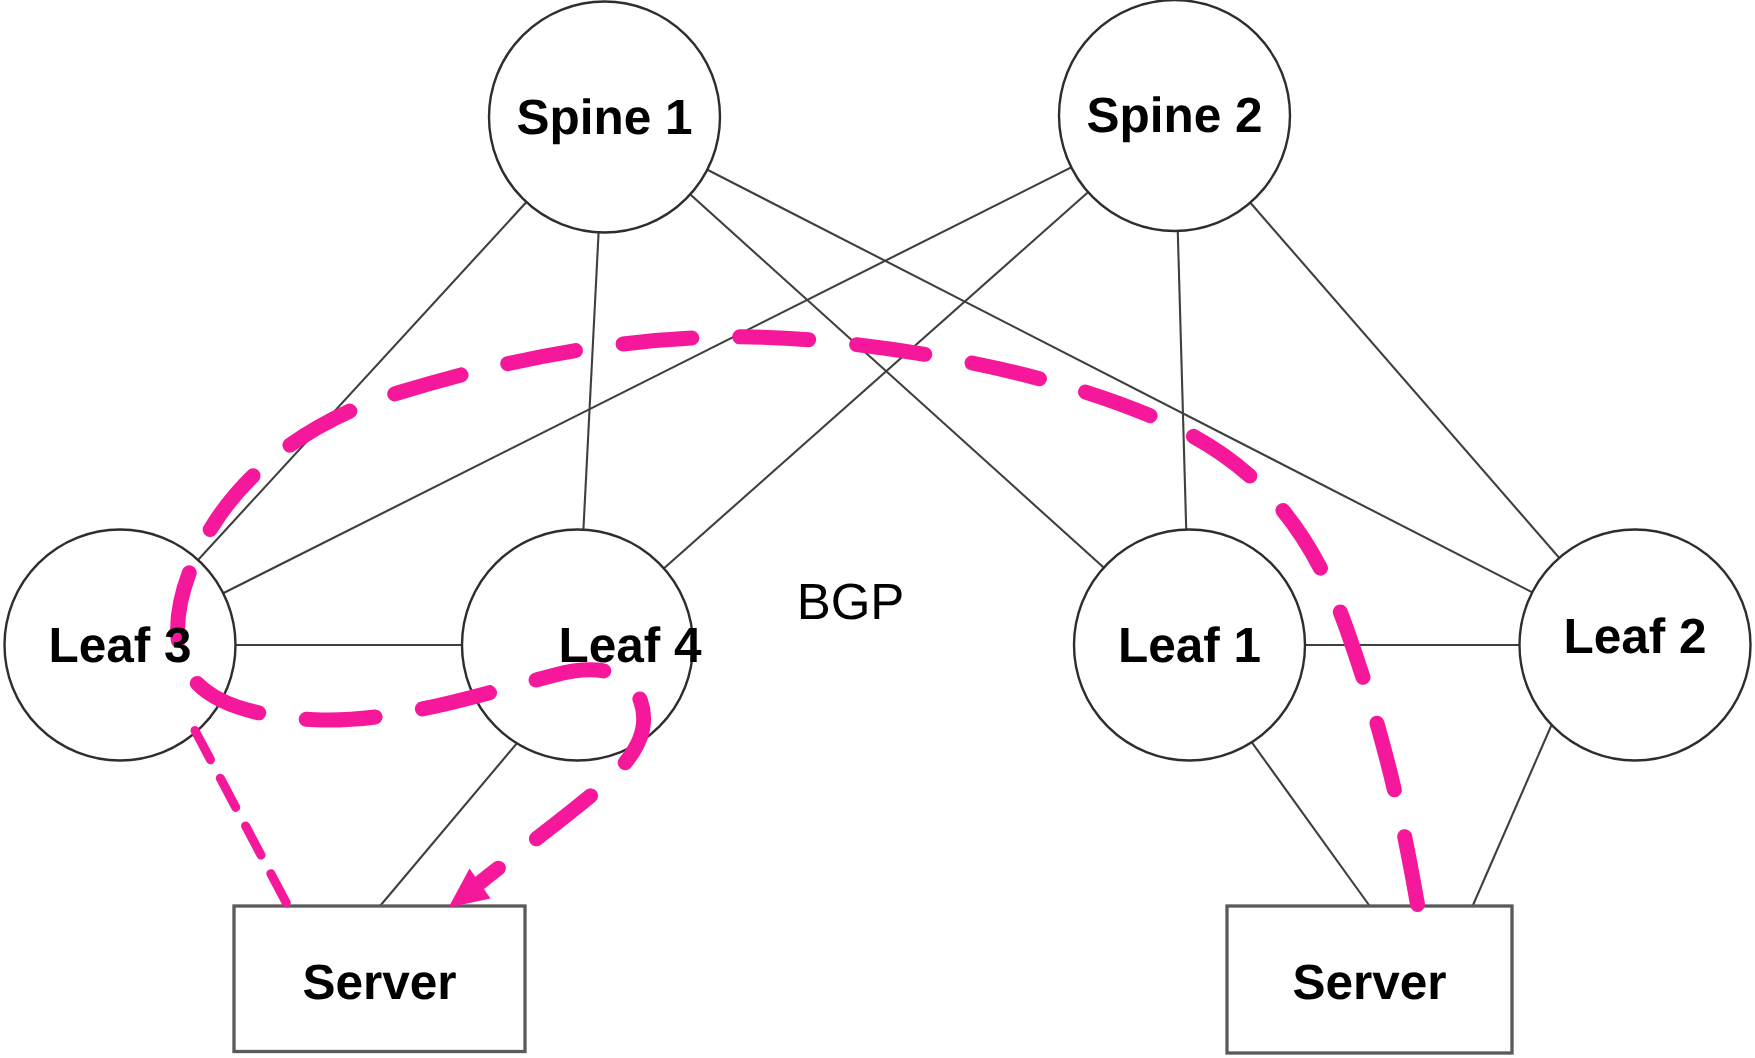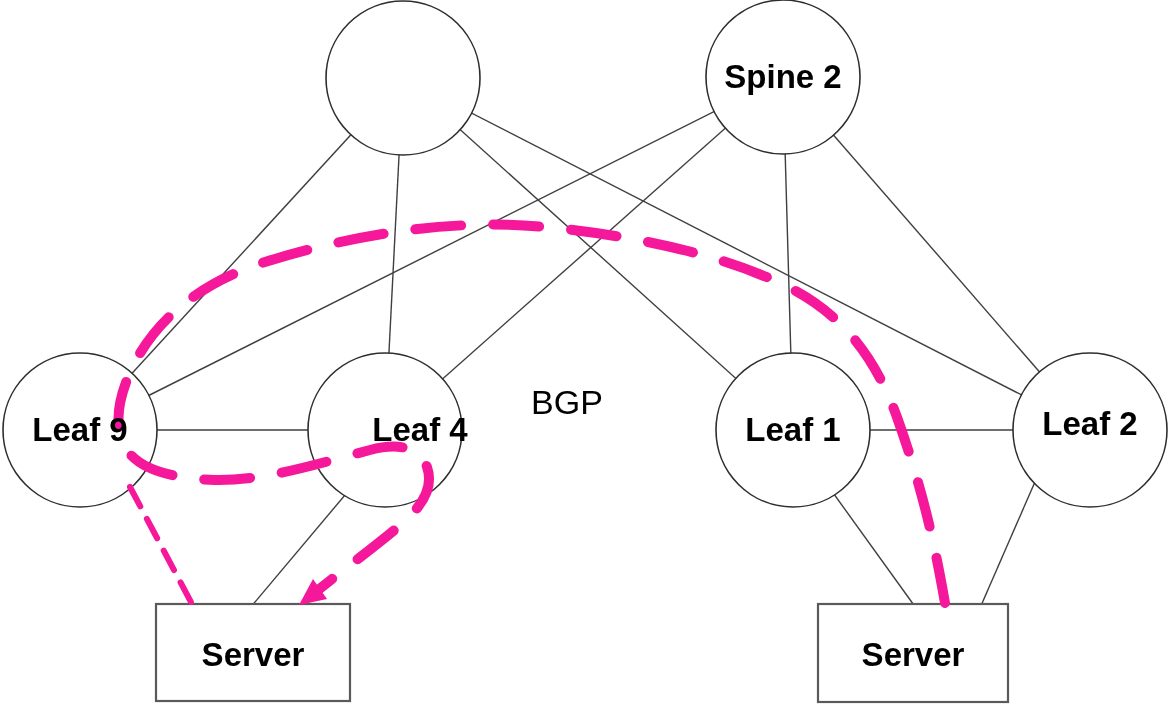--- a/index.html
+++ b/index.html
@@ -87,22 +87,23 @@
                C 140 470, 175 479, 215 480
                C 265 481, 320 463, 370 450
                C 400 442, 420 448, 427 467
                C 434 487, 424 505, 398 527
                C 372 549, 340 572, 312 595" fill="none" stroke="#F5189B" stroke-width="10" stroke-linecap="round" stroke-dasharray="46 32"></path>
 
       <polygon points="299,605 327,599 313,579" fill="#F5189B"></polygon>
     </g>
   </svg>
 
+  <div class="node-label" style="left:403px; top:78px;">Spine 1</div>
   <div class="node-label" style="left:783px; top:77px;text-align:right;">Spine 2</div>
-  <div class="node-label" style="left:80px;  top:430px;">Leaf 9</div>
+  <div class="node-label" style="left:80px;  top:430px;">Leaf 3</div>
   <div class="node-label" style="left:384px; top:430px;margin-left:36px;">Leaf 4</div>
   <div class="node-label" style="left:793px; top:430px;">Leaf 1</div>
   <div class="node-label" style="left:1090px;top:424px;">Leaf 2</div>
   <div class="node-label" style="left:253px; top:655px;">Server</div>
   <div class="node-label" style="left:913px; top:655px;">Server</div>
   <div class="annotation-label" style="left:567px; top:357px;">BGP</div>
 
 </div>
 
 </body></html>

